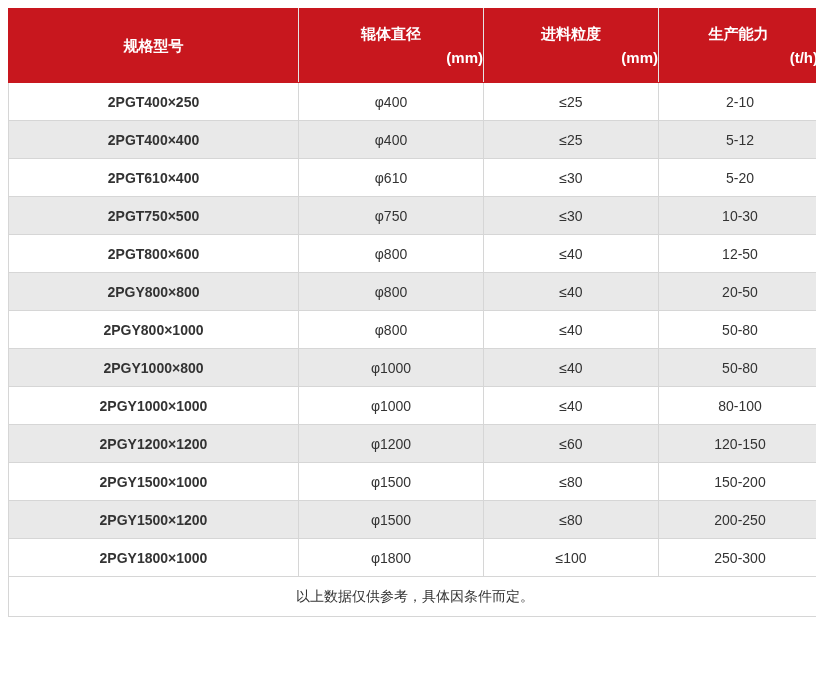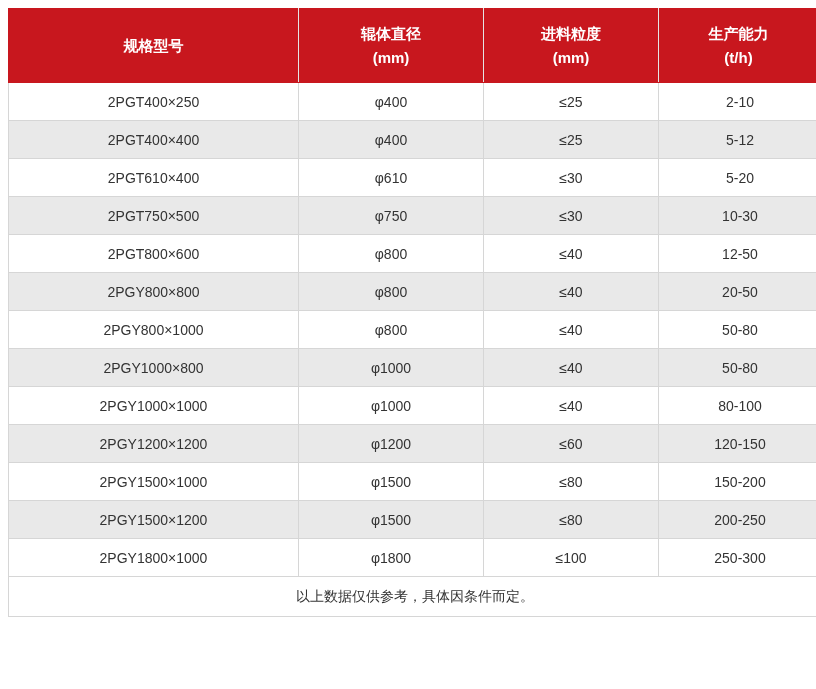--- a/index.html
+++ b/index.html
@@ -39,35 +39,37 @@
     border: 1px solid #c8171e;
     border-right: 1px solid #e5e5e5;
     line-height: 1.55;
   }
   .spec-table thead th:last-child {
     border-right: 7px solid #22c55e;
   }
   .spec-table thead th .unit {
     display: block;
     font-weight: bold;
+    text-align: right;
   }
   .col-model { width: 290px; }
   .col-dia   { width: 185px; }
   .col-feed  { width: 175px; }
   .col-cap   { width: 163px; }
 
   .spec-table tbody tr:nth-child(even) td {
     background: #e9e9e9;
   }
   .spec-table tbody tr:nth-child(odd) td {
     background: #ffffff;
   }
   .cell-model {
     text-align: left;
     padding-left: 10px;
+    font-weight: bold;
   }
   .footnote td {
     background: #ffffff !important;
     text-align: center;
     font-size: 14px;
     color: #333333;
     height: 40px;
   }
 </style>
 </head>

